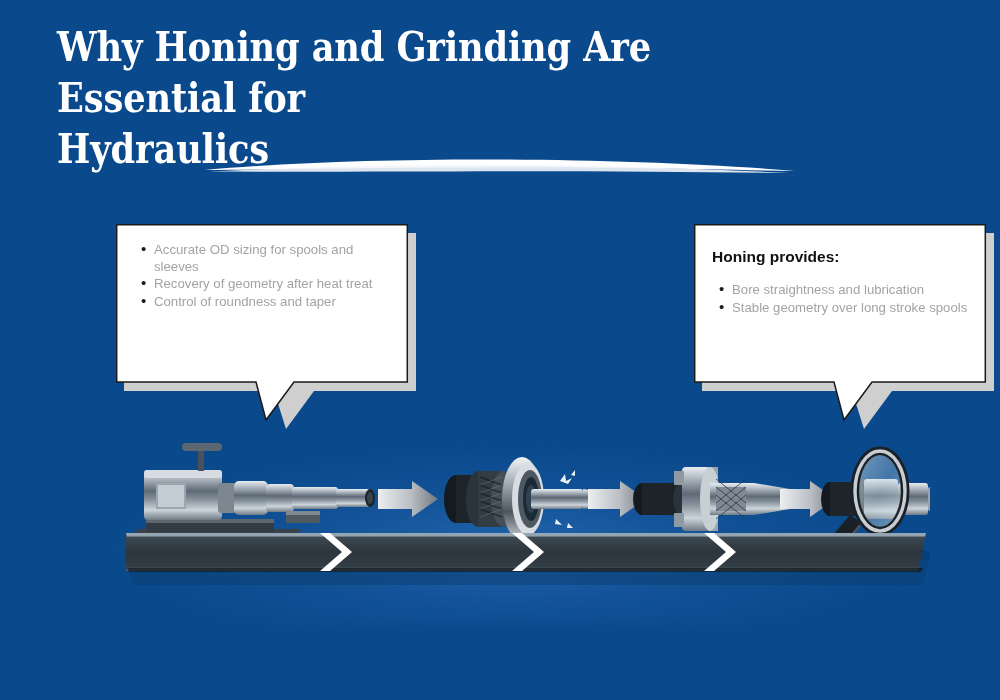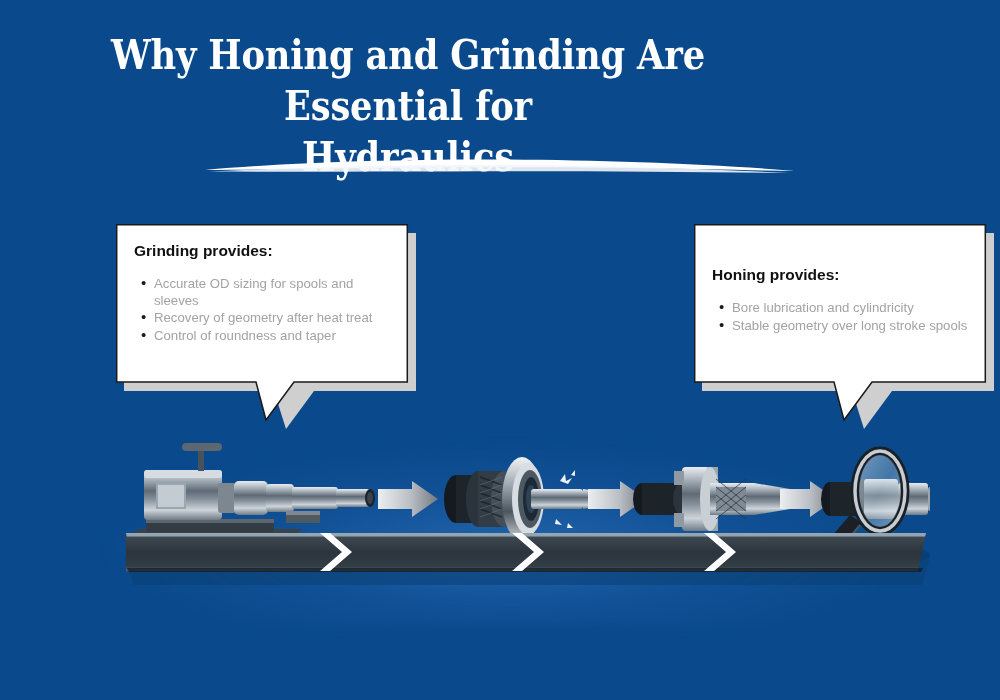--- a/index.html
+++ b/index.html
@@ -21,23 +21,22 @@
     width: 1000px;
     height: 700px;
     background: #0a4a8c;
     overflow: hidden;
   }
 
   
   .title-wrap {
     position: absolute;
     left: 0;
-    top: 30px;
+    top: 22px;
     width: 816px;
-    text-align: center;
   }
   .title-text {
     display: block;
     color: #ffffff;
     font-family: "DejaVu Serif", "Liberation Serif", serif;
     font-weight: bold;
     font-size: 41px;
     line-height: 51px;
     letter-spacing: -0.2px;
     transform: scaleX(0.86);
@@ -143,44 +142,43 @@
       <path d="M0,0 H292 V158 H190 L162,196 L150,158 H0 Z" fill="#cfcfcf"></path>
     </svg>
 
     <svg style="position:absolute;left:0;top:0;" width="300" height="220" viewBox="0 0 300 220">
       <path d="M0.7,0.7 H291.3 V158 H178 L150,196 L140,158 H0.7 Z" fill="#ffffff" stroke="#1a1a1a" stroke-width="1.5"></path>
     </svg>
 
     <div class="callout-leftbar"></div>
 
     <div style="position:relative; padding:18px 16px 0 18px; width:292px; box-sizing:border-box; height:158px;">
-      <p class="callout-title">Grinding provides:</p>
       <ul class="callout-list">
         <li>Accurate OD sizing for spools and sleeves</li>
         <li>Recovery of geometry after heat treat</li>
         <li>Control of roundness and taper</li>
       </ul>
     </div>
   </div>
 
   <div class="callout" style="left:694px; top:224px;">
     <svg style="position:absolute;left:8px;top:9px;" width="300" height="220" viewBox="0 0 300 220">
       <path d="M0,0 H292 V158 H190 L162,196 L150,158 H0 Z" fill="#cfcfcf"></path>
     </svg>
 
     <svg style="position:absolute;left:0;top:0;" width="300" height="220" viewBox="0 0 300 220">
       <path d="M0.7,0.7 H291.3 V158 H178 L150,196 L140,158 H0.7 Z" fill="#ffffff" stroke="#1a1a1a" stroke-width="1.5"></path>
     </svg>
 
     <div class="callout-leftbar"></div>
 
-    <div style="position:relative; padding:2px 16px 0 18px; width:292px; box-sizing:border-box; height:158px;margin-top:40px;">
+    <div style="position:relative; padding:24px 16px 0 18px; width:292px; box-sizing:border-box; height:158px;">
       <p class="callout-title">Honing provides:</p>
       <ul class="callout-list">
-        <li>Bore lubrication and cylindricity</li>
+        <li>Bore straightness and lubrication</li>
         <li>Stable geometry over long stroke spools</li>
       </ul>
     </div>
   </div>
 
   <div class="scene">
     <div class="glow"></div>
 
     <svg class="proc-bar" viewBox="0 0 840 200">
       <defs>

